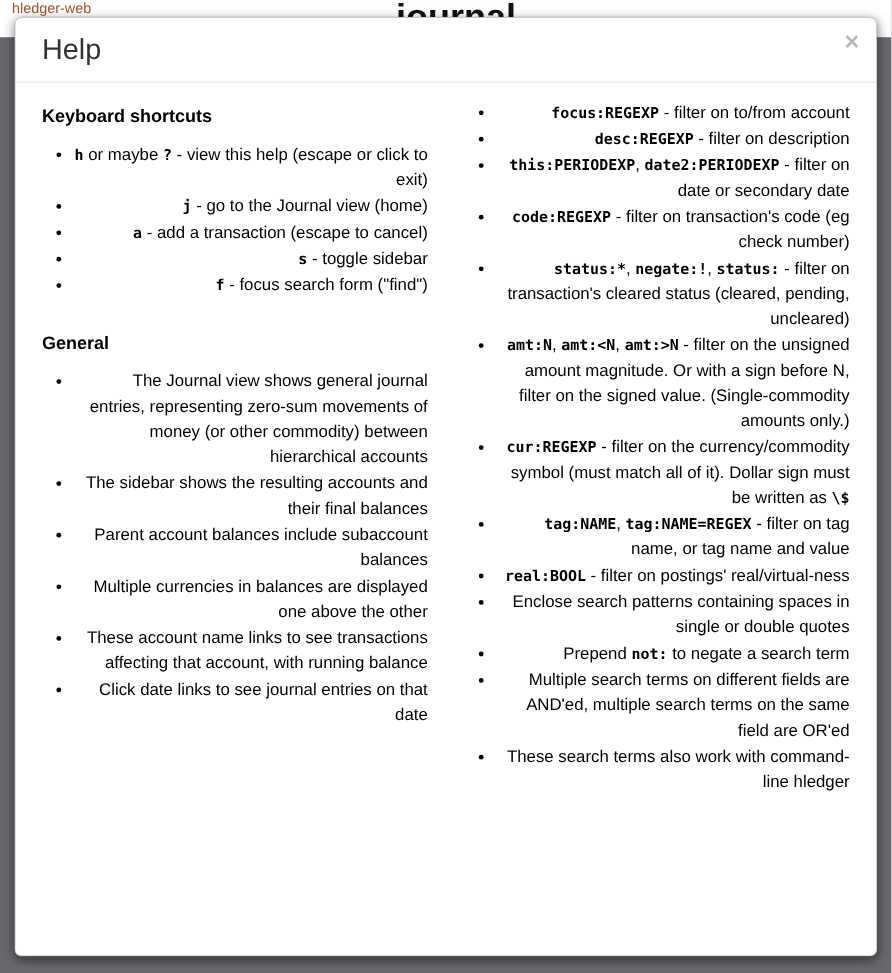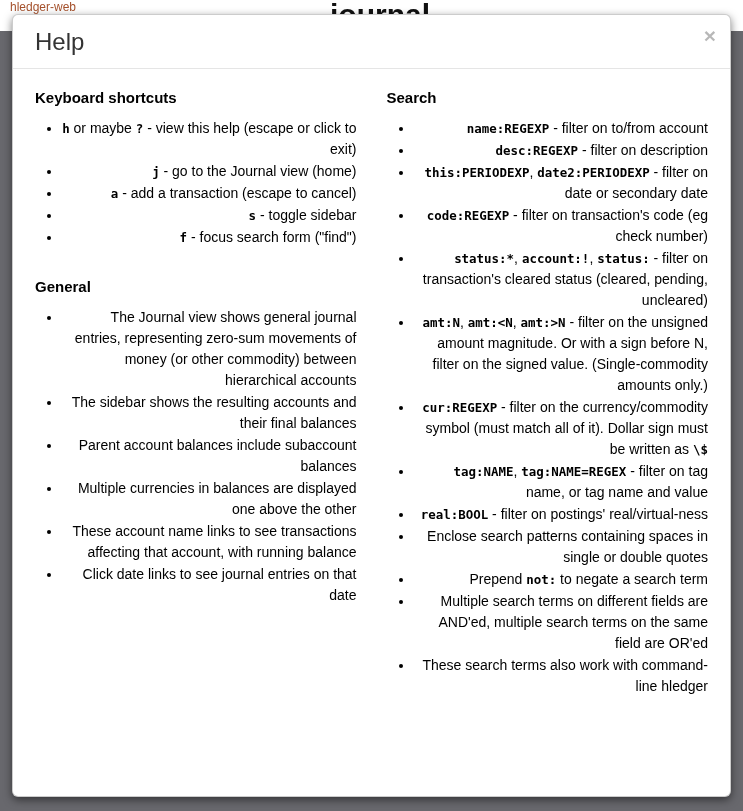--- a/index.html
+++ b/index.html
@@ -166,27 +166,26 @@
             <li><span>Parent account balances include subaccount balances</span></li>
             <li><span>Multiple currencies in balances are displayed one above the other</span></li>
             <li><span>These account name links to see transactions affecting that account, with running balance</span></li>
             <li><span>Click date links to see journal entries on that date</span></li>
           </ul>
       </section>
     </div>
 
     <div class="col">
       <section class="section">
-        <h4 class="section-title">Search</h4>
         <ul class="help-list">
-            <li><span class="code">name:REGEXP</span><span> - filter on to/from account</span></li>
+            <li><span class="code">focus:REGEXP</span><span> - filter on to/from account</span></li>
             <li><span class="code">desc:REGEXP</span><span> - filter on description</span></li>
             <li><span class="code">this:PERIODEXP</span><span>, </span><span class="code">date2:PERIODEXP</span><span> - filter on date or secondary date</span></li>
             <li><span class="code">code:REGEXP</span><span> - filter on transaction's code (eg check number)</span></li>
-            <li><span class="code">status:*</span><span>, </span><span class="code">account:!</span><span>, </span><span class="code">status:</span><span> - filter on transaction's cleared status (cleared, pending, uncleared)</span></li>
+            <li><span class="code">status:*</span><span>, </span><span class="code">negate:!</span><span>, </span><span class="code">status:</span><span> - filter on transaction's cleared status (cleared, pending, uncleared)</span></li>
             <li><span class="code">amt:N</span><span>, </span><span class="code">amt:&lt;N</span><span>, </span><span class="code">amt:&gt;N</span><span> - filter on the unsigned amount magnitude. Or with a sign before N, filter on the signed value. (Single-commodity amounts only.)</span></li>
             <li><span class="code">cur:REGEXP</span><span> - filter on the currency/commodity symbol (must match all of it). Dollar sign must be written as </span><span class="code">\$</span></li>
             <li><span class="code">tag:NAME</span><span>, </span><span class="code">tag:NAME=REGEX</span><span> - filter on tag name, or tag name and value</span></li>
             <li><span class="code">real:BOOL</span><span> - filter on postings' real/virtual-ness</span></li>
             <li><span>Enclose search patterns containing spaces in single or double quotes</span></li>
             <li><span>Prepend </span><span class="code">not:</span><span> to negate a search term</span></li>
             <li><span>Multiple search terms on different fields are AND'ed, multiple search terms on the same field are OR'ed</span></li>
             <li><span>These search terms also work with command-line hledger</span></li>
           </ul>
       </section>

